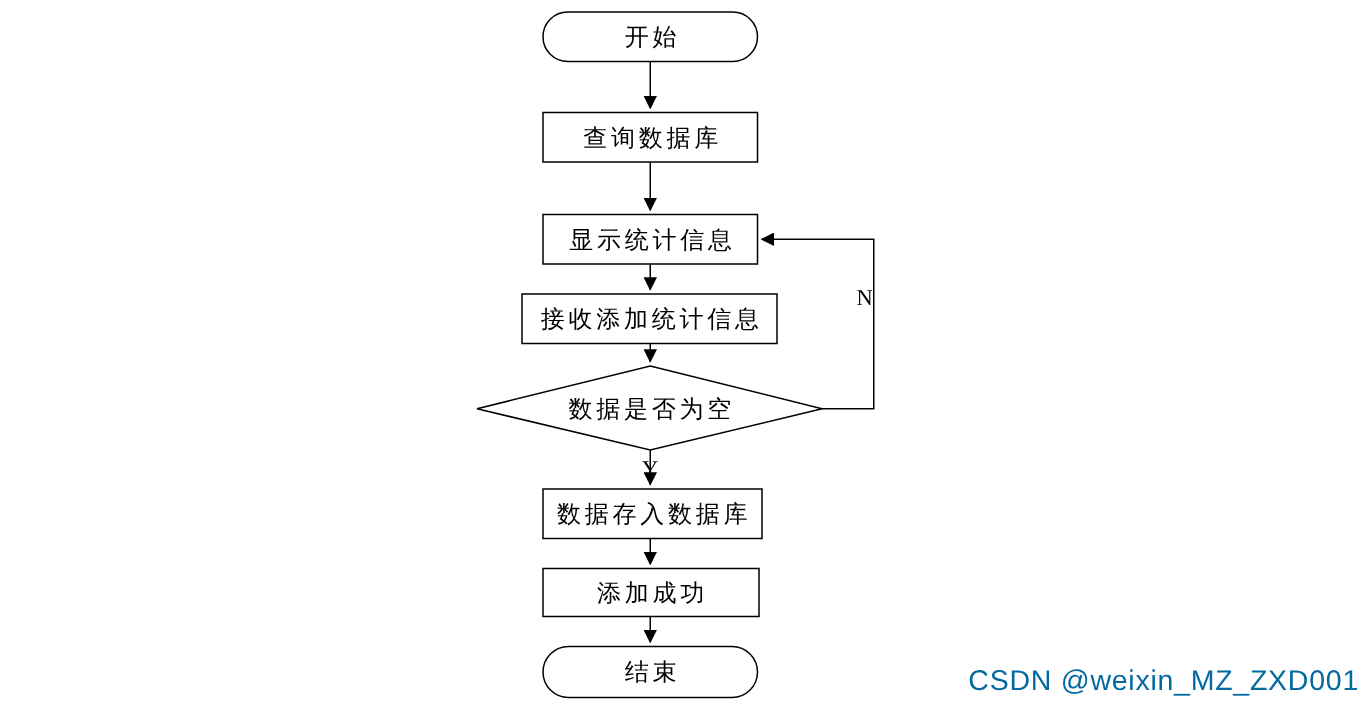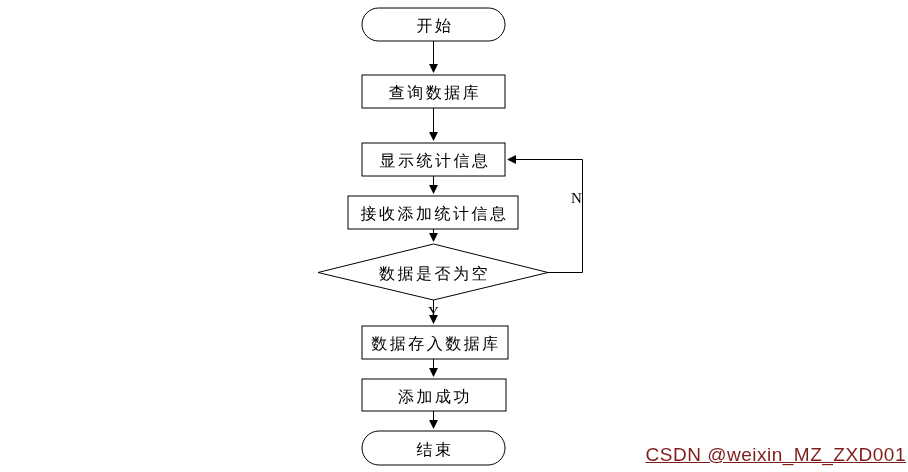--- a/index.html
+++ b/index.html
@@ -35,24 +35,23 @@
     font-size: 15px;
     fill: #000000;
     text-anchor: middle;
   }
   .watermark {
     position: absolute;
     right: 2px;
     bottom: 6px;
     font-family: "Liberation Sans", "DejaVu Sans", sans-serif;
     font-size: 19px;
-    color: #7f1d1d;
+    color: #0369a1;
     letter-spacing: 0.5px;
     user-select: none;
-    text-decoration: underline;
   }
 </style>
 </head>
 <body>
 
 <div class="stage">
   <svg width="908" height="472" viewBox="0 0 908 472">
     <defs>
       <marker id="arrow" viewBox="0 0 10 10" refX="9" refY="5" markerWidth="9" markerHeight="9" orient="auto-start-reverse">
         <path d="M 0 0 L 10 5 L 0 10 z" fill="#000000"></path>

